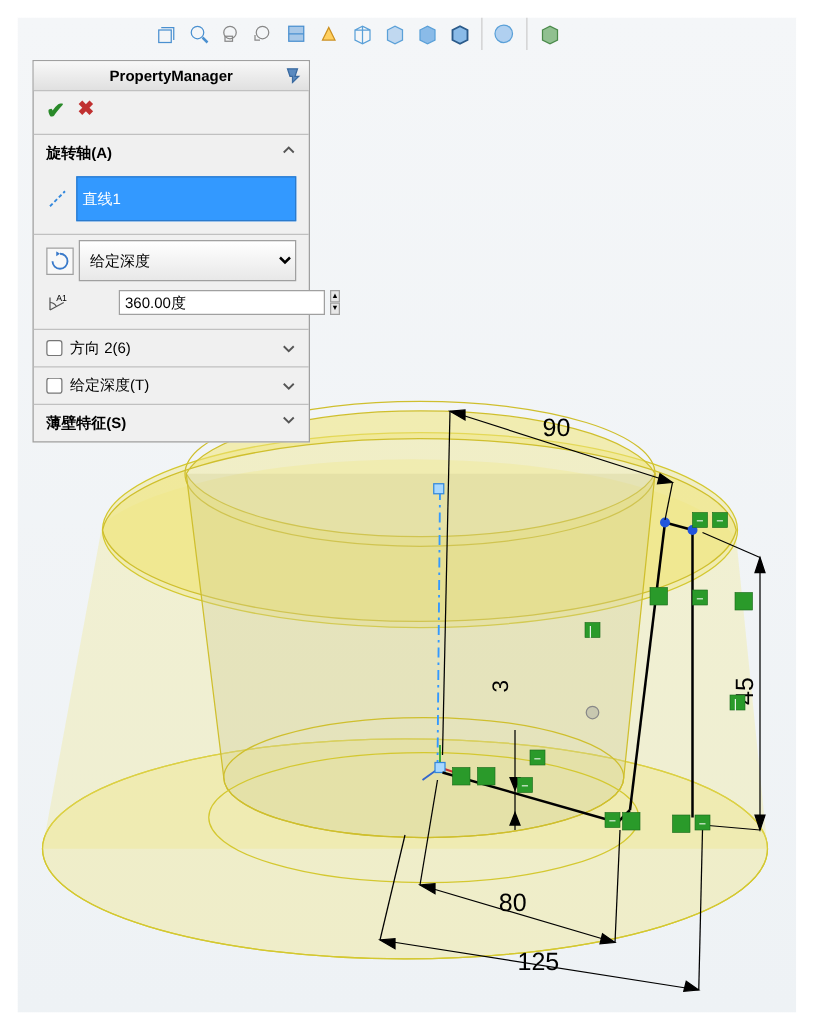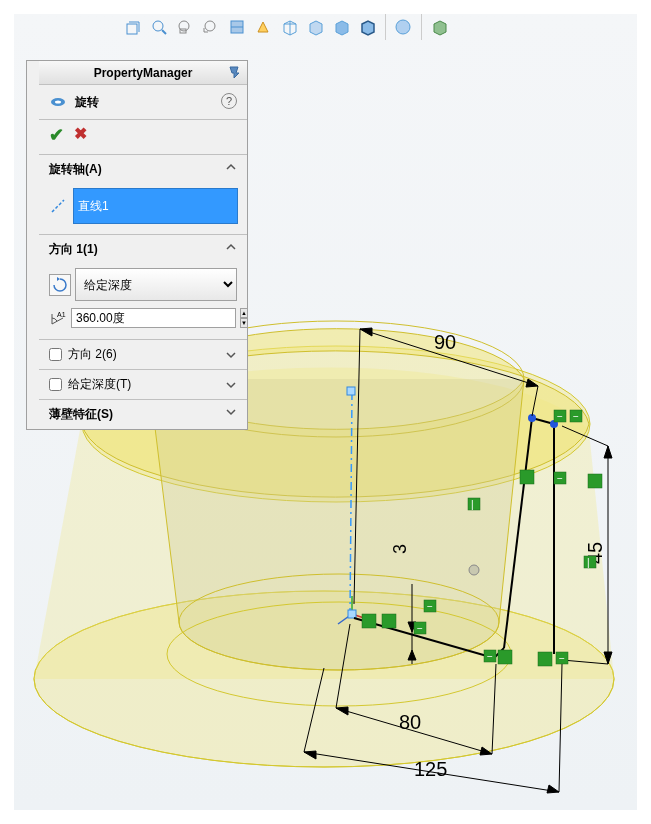--- a/index.html
+++ b/index.html
@@ -12,21 +12,21 @@
 .perf-left { left: 0; } .perf-right { right: 0; }
 .perf-dot-h { width: 14px; height: 14px; background: radial-gradient(circle at 50% 0%, transparent 5px, #fff 5px); }
 .perf-bottom .perf-dot-h { background: radial-gradient(circle at 50% 100%, transparent 5px, #fff 5px); }
 .perf-dot-v { width: 14px; height: 14px; background: radial-gradient(circle at 0% 50%, transparent 5px, #fff 5px); }
 .perf-right .perf-dot-v { background: radial-gradient(circle at 100% 50%, transparent 5px, #fff 5px); }
 
 .toolbar { position: absolute; top: 14px; left: 120px; display: flex; gap: 0; z-index: 10; }
 .toolbar-btn { width: 26px; height: 26px; display: flex; align-items: center; justify-content: center; cursor: pointer; border: 1px solid transparent; }
 .toolbar-sep { width: 6px; height: 26px; border-right: 1px solid #ccc; margin-right: 4px; }
 
-.panel { position: absolute; top: 60px; left: 26px; width: 222px; background: #f0f0f0; border: 1px solid #a0a0a0; z-index: 20; font-size: 12px; padding-left: 12px; }
+.panel { position: absolute; top: 48px; left: 26px; width: 222px; background: #f0f0f0; border: 1px solid #a0a0a0; z-index: 20; font-size: 12px; }
 .panel-title { height: 24px; background: linear-gradient(#f8f8f8, #e0e0e0); display: flex; align-items: center; justify-content: center; position: relative; font-weight: bold; border-bottom: 1px solid #c0c0c0; }
 .panel-title-pin { position: absolute; right: 4px; top: 2px; width: 18px; height: 18px; display:flex; align-items:center; justify-content:center; }
 
 .panel-feature { padding: 8px 10px; display: flex; align-items: center; gap: 8px; border-bottom: 1px solid #c0c0c0; position: relative; }
 .feature-icon { width: 18px; height: 18px; }
 .help-icon { position: absolute; right: 10px; top: 8px; width: 16px; height: 16px; border: 1px solid #888; border-radius: 50%; display: flex; align-items: center; justify-content: center; font-size: 11px; color: #555; }
 .confirm-row { padding: 4px 10px 8px; display: flex; gap: 10px; border-bottom: 1px solid #c0c0c0; }
 .check-icon { color: #2a8a2a; font-size: 18px; font-weight: bold; }
 .x-icon { color: #c03030; font-size: 16px; font-weight: bold; }
 
@@ -37,21 +37,21 @@
 
 .axis-row { display: flex; align-items: center; gap: 6px; }
 .axis-icon { width: 18px; height: 18px; }
 .axis-input { flex: 1; height: 36px; background: #3399ff; color: #fff; border: 1px solid #2a7acc; padding: 0 4px; font-size: 12px; }
 
 .dir-row { display: flex; align-items: center; gap: 4px; margin-bottom: 6px; }
 .dir-icon-btn { width: 22px; height: 22px; border: 1px solid #a0a0a0; background: #f8f8f8; display: flex; align-items: center; justify-content: center; }
 .dir-select { flex: 1; height: 33px; border: 1px solid #a0a0a0; background: linear-gradient(#fff,#e8e8e8); padding: 0 4px; font-size: 12px; }
 .angle-row { display: flex; align-items: center; gap: 4px; }
 .angle-icon { width: 22px; height: 22px; display: flex; align-items: center; justify-content: center; }
-.angle-input { flex: 1; height: 20px; border: 1px solid #a0a0a0; padding: 0 4px; font-size: 12px; background:#fff; }
+.angle-input { flex: 1; height: 20px; border: 1px solid #a0a0a0; padding: 0 4px; font-size: 12px; background:#fff;margin-left:36px; }
 .spinner { width: 16px; display: flex; flex-direction: column; }
 .spinner-btn { height: 10px; border: 1px solid #a0a0a0; background: #e8e8e8; font-size: 6px; display:flex; align-items:center; justify-content:center; }
 
 .check-row { padding: 6px 10px; display: flex; align-items: center; gap: 6px; border-bottom: 1px solid #c0c0c0; }
 .check-row input { width: 13px; height: 13px; }
 .check-row .chevron { margin-left: auto; }
 
 .viewport { position: absolute; inset: 14px; background: linear-gradient(#f4f6f8, #eef2f5); z-index: 1; }
 .model-svg { position: absolute; top: 0; left: 0; width: 100%; height: 100%; }
 
@@ -473,30 +473,20 @@
 <div class="panel">
   <div class="panel-title">
     <span>PropertyManager</span>
     <div class="panel-title-pin">
       <svg width="14" height="14">
           <path d="M3 2 L11 2 L9 8 L12 8 L7 13 L7 8 L5 8 Z" fill="#5a8ac0" stroke="#3a6aa0"></path>
         </svg>
     </div>
   </div>
 
-  <div class="panel-feature">
-    <span class="feature-icon">
-      <svg width="18" height="18">
-          <ellipse cx="9" cy="9" rx="7" ry="4" fill="#4a90d0"></ellipse>
-          <ellipse cx="9" cy="9" rx="3" ry="1.5" fill="#fff"></ellipse>
-        </svg>
-    </span>
-    <b>旋转</b>
-    <span class="help-icon">?</span>
-  </div>
   <div class="confirm-row">
     <span class="check-icon">✔</span>
     <span class="x-icon">✖</span>
   </div>
 
   <div class="section">
     <div class="section-header">
       <span>旋转轴(A)</span>
       <span class="chevron"><svg width="12" height="12">
             <path d="M2 8 L6 4 L10 8" stroke="#555" fill="none" stroke-width="1.5"></path>
@@ -508,26 +498,20 @@
           <svg width="18" height="18">
               <line x1="3" y1="15" x2="15" y2="3" stroke="#3388dd" stroke-width="1.5" stroke-dasharray="3 2"></line>
             </svg>
         </span>
         <input class="axis-input" value="直线1" style="">
       </div>
     </div>
   </div>
 
   <div class="section">
-    <div class="section-header">
-      <span>方向 1(1)</span>
-      <span class="chevron"><svg width="12" height="12">
-            <path d="M2 8 L6 4 L10 8" stroke="#555" fill="none" stroke-width="1.5"></path>
-          </svg></span>
-    </div>
     <div class="section-body">
       <div class="dir-row">
         <div class="dir-icon-btn">
           <svg width="16" height="16">
               <path d="M8 2 A6 6 0 1 1 2 8" fill="none" stroke="#3a7aca" stroke-width="1.5"></path>
               <polygon points="8,2 5,0 5,4" fill="#3a7aca"></polygon>
             </svg>
         </div>
         <select class="dir-select">
           <option>给定深度</option>

